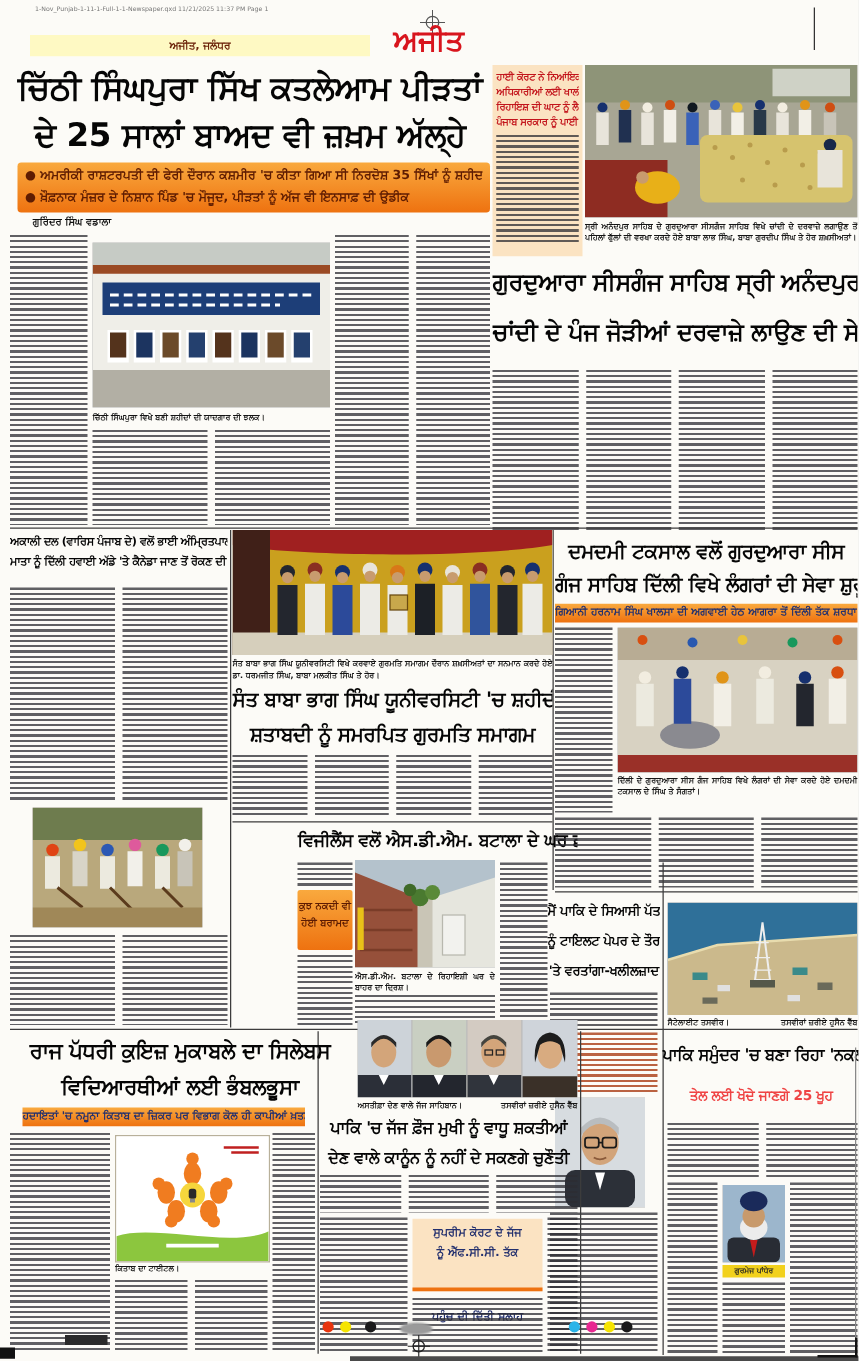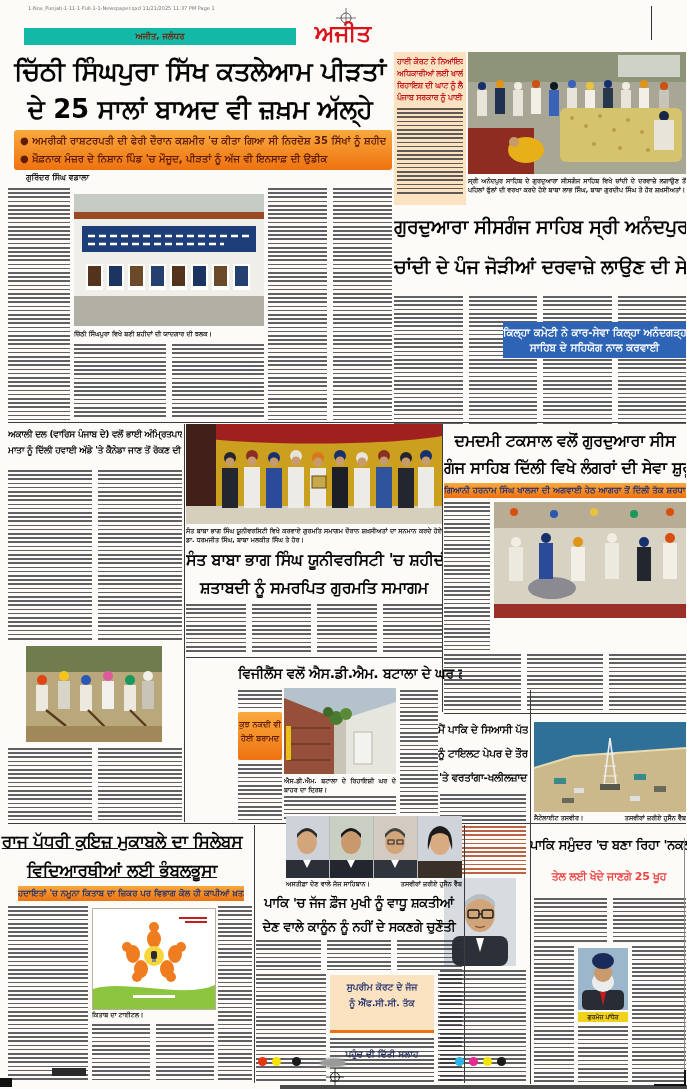--- a/index.html
+++ b/index.html
@@ -7,21 +7,21 @@
         font-family:"DejaVu Sans",sans-serif;color:#111;}
   .abs{position:absolute;}
   .nowrap{white-space:nowrap;overflow:hidden;}
   .hl{font-weight:bold;color:#050505;text-align:center;letter-spacing:-0.3px;}
   .cap{font-size:6.4px;font-weight:bold;color:#151515;line-height:1.4;text-align:justify;overflow:hidden;}
   .cols{display:flex;gap:6px;}
   .tcol{flex:1;background:repeating-linear-gradient(to bottom,rgba(44,44,50,.75) 0px,rgba(44,44,50,.75) 1.7px,rgba(0,0,0,0) 1.7px,rgba(0,0,0,0) 4.2px);}
   .tcol.red{background:repeating-linear-gradient(to bottom,rgba(170,60,20,.8) 0px,rgba(170,60,20,.8) 1.7px,rgba(0,0,0,0) 1.7px,rgba(0,0,0,0) 4.2px);}
   .vr{background:#3c3c3c;width:1px;}
   .hr{background:#3c3c3c;height:1px;}
-  .peachbox{background:#14b8a6;display:flex;align-items:center;justify-content:center;}
+  .peachbox{background:#fef9c3;display:flex;align-items:center;justify-content:center;}
   .photo{overflow:hidden;background:#bbb;}
   .photo svg{display:block;}
 </style>
 </head>
 <body>
 
 <div class="page">
 
   <div class="abs nowrap" style="left:28px;top:5px;width:360px;font-size:5px;color:#777;">1-Nov_Punjab-1-11-1-Full-1-1-Newspaper.qxd   11/21/2025   11:37 PM   Page 1</div>
   <svg class="abs" style="left:336px;top:8px;" width="20" height="20" viewBox="0 0 20 20">
@@ -162,25 +162,20 @@
   <div class="abs" style="left:394px;top:206px;width:292px;height:86px;">
     <div class="hl nowrap" style="font-size:19px;line-height:40px;">ਗੁਰਦੁਆਰਾ ਸੀਸਗੰਜ ਸਾਹਿਬ ਸ੍ਰੀ ਅਨੰਦਪੁਰ ਸਾਹਿਬ ਵਿਖੇ</div>
     <div class="hl nowrap" style="font-size:19px;line-height:40px;">ਚਾਂਦੀ ਦੇ ਪੰਜ ਜੋੜੀਆਂ ਦਰਵਾਜ਼ੇ ਲਾਉਣ ਦੀ ਸੇਵਾ ਮੁਕੰਮਲ</div>
   </div>
   <div class="abs cols" style="left:394px;top:296px;width:292px;height:128px;">
       <div class="tcol"></div>
       <div class="tcol"></div>
       <div class="tcol"></div>
       <div class="tcol"></div>
     </div>
-  <div class="abs" style="left:503px;top:322px;width:183px;height:36px;background:#2e64b5;color:#fff;
-       text-align:center;padding-top:3px;box-sizing:border-box;">
-    <div class="nowrap" style="font-size:10.5px;font-weight:bold;line-height:15px;">ਕਿਲ੍ਹਾ ਕਮੇਟੀ ਨੇ ਕਾਰ-ਸੇਵਾ ਕਿਲ੍ਹਾ ਅਨੰਦਗੜ੍ਹ</div>
-    <div class="nowrap" style="font-size:10.5px;font-weight:bold;line-height:15px;">ਸਾਹਿਬ ਦੇ ਸਹਿਯੋਗ ਨਾਲ ਕਰਵਾਈ</div>
-  </div>
 
   <div class="abs hr" style="left:8px;top:422px;width:678px;"></div>
   <div class="abs vr" style="left:184px;top:424px;height:398px;"></div>
   <div class="abs vr" style="left:442px;top:424px;height:288px;"></div>
 
   <div class="abs" style="left:8px;top:426px;width:174px;height:42px;">
     <div class="hl nowrap" style="font-size:9px;line-height:16px;">ਅਕਾਲੀ ਦਲ (ਵਾਰਿਸ ਪੰਜਾਬ ਦੇ) ਵਲੋਂ ਭਾਈ ਅੰਮ੍ਰਿਤਪਾਲ ਸਿੰਘ ਦੇ</div>
     <div class="hl nowrap" style="font-size:9px;line-height:16px;">ਮਾਤਾ ਨੂੰ ਦਿੱਲੀ ਹਵਾਈ ਅੱਡੇ 'ਤੇ ਕੈਨੇਡਾ ਜਾਣ ਤੋਂ ਰੋਕਣ ਦੀ ਨਿੰਦਾ</div>
   </div>
   <div class="abs cols" style="left:8px;top:470px;width:174px;height:172px;">
@@ -333,20 +328,21 @@
         <circle cx="118" cy="36" r="5" fill="#f2ede0"></circle>
           <rect x="111" y="41" width="14" height="36" fill="#eceadf"></rect>
         <circle cx="150" cy="40" r="5" fill="#16306e"></circle>
           <rect x="143" y="45" width="14" height="34" fill="#23262e"></rect>
         <circle cx="176" cy="36" r="5" fill="#d84f10"></circle>
           <rect x="169" y="41" width="14" height="36" fill="#f2efe6"></rect>
       </g>
       <rect y="102" width="192" height="14" fill="#9a3028"></rect>
     </svg>
   </div>
+  <div class="abs cap" style="left:494px;top:620px;width:192px;height:26px;">ਦਿੱਲੀ ਦੇ ਗੁਰਦੁਆਰਾ ਸੀਸ ਗੰਜ ਸਾਹਿਬ ਵਿਖੇ ਲੰਗਰਾਂ ਦੀ ਸੇਵਾ ਕਰਦੇ ਹੋਏ ਦਮਦਮੀ ਟਕਸਾਲ ਦੇ ਸਿੰਘ ਤੇ ਸੰਗਤਾਂ।</div>
   <div class="abs cols" style="left:444px;top:654px;width:242px;height:56px;">
       <div class="tcol"></div>
       <div class="tcol"></div>
       <div class="tcol"></div>
     </div>
   <div class="abs hr" style="left:444px;top:713px;width:242px;"></div>
 
   <div class="abs" style="left:438px;top:717px;width:90px;height:74px;">
     <div class="hl nowrap" style="font-size:10.5px;line-height:24px;">ਮੈਂ ਪਾਕਿ ਦੇ ਸਿਆਸੀ ਪੱਤਰ</div>
     <div class="hl nowrap" style="font-size:10.5px;line-height:24px;">ਨੂੰ ਟਾਇਲਟ ਪੇਪਰ ਦੇ ਤੌਰ</div>
@@ -421,21 +417,21 @@
       <div class="tcol"></div>
     </div>
   <div class="abs cols" style="left:578px;top:1026px;width:50px;height:58px;">
       <div class="tcol"></div>
     </div>
 
   <div class="abs hr" style="left:8px;top:823px;width:678px;"></div>
   <div class="abs vr" style="left:254px;top:825px;height:258px;"></div>
   <div class="abs vr" style="left:464px;top:825px;height:258px;"></div>
 
-  <div class="abs" style="left:0;top:827px;width:244px;height:56px;text-decoration:underline;">
+  <div class="abs" style="left:22px;top:827px;width:244px;height:56px;">
     <div class="hl nowrap" style="font-size:17px;line-height:29px;">ਰਾਜ ਪੱਧਰੀ ਕੁਇਜ਼ ਮੁਕਾਬਲੇ ਦਾ ਸਿਲੇਬਸ</div>
     <div class="hl nowrap" style="font-size:17px;line-height:29px;">ਵਿਦਿਆਰਥੀਆਂ ਲਈ ਭੰਬਲਭੂਸਾ</div>
   </div>
   <div class="abs nowrap" style="left:18px;top:886px;width:226px;height:15px;background:linear-gradient(#f9a93e,#ee7210);
        font-size:8.5px;font-weight:bold;color:#23306e;text-align:center;line-height:15px;">ਹਦਾਇਤਾਂ 'ਚ ਨਮੂਨਾ ਕਿਤਾਬ ਦਾ ਜ਼ਿਕਰ ਪਰ ਵਿਭਾਗ ਕੋਲ ਹੀ ਕਾਪੀਆਂ ਖ਼ਤਮ</div>
   <div class="abs cols" style="left:8px;top:906px;width:80px;height:176px;">
       <div class="tcol"></div>
     </div>
   <div class="abs photo" style="left:92px;top:908px;width:122px;height:100px;background:#fff;border:0.5px solid #b8b09a;">
     <svg width="122" height="100" viewBox="0 0 122 100">

